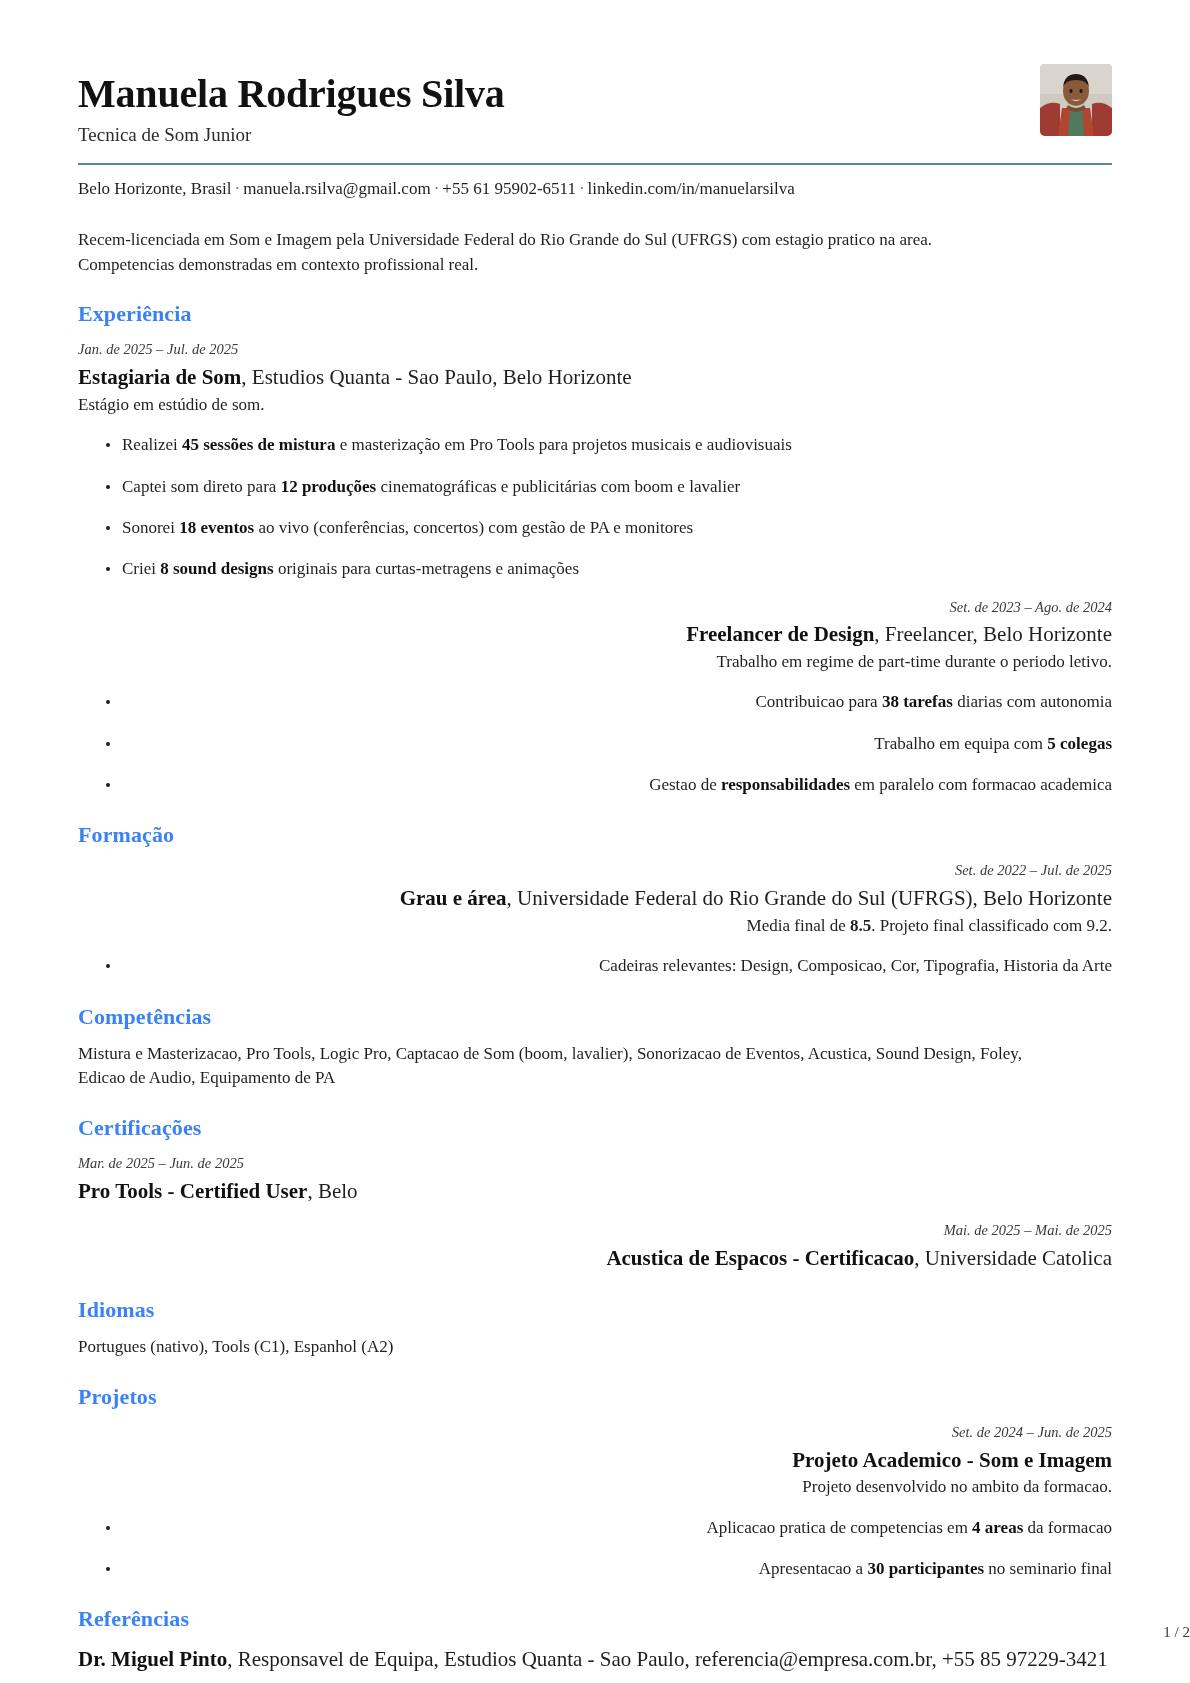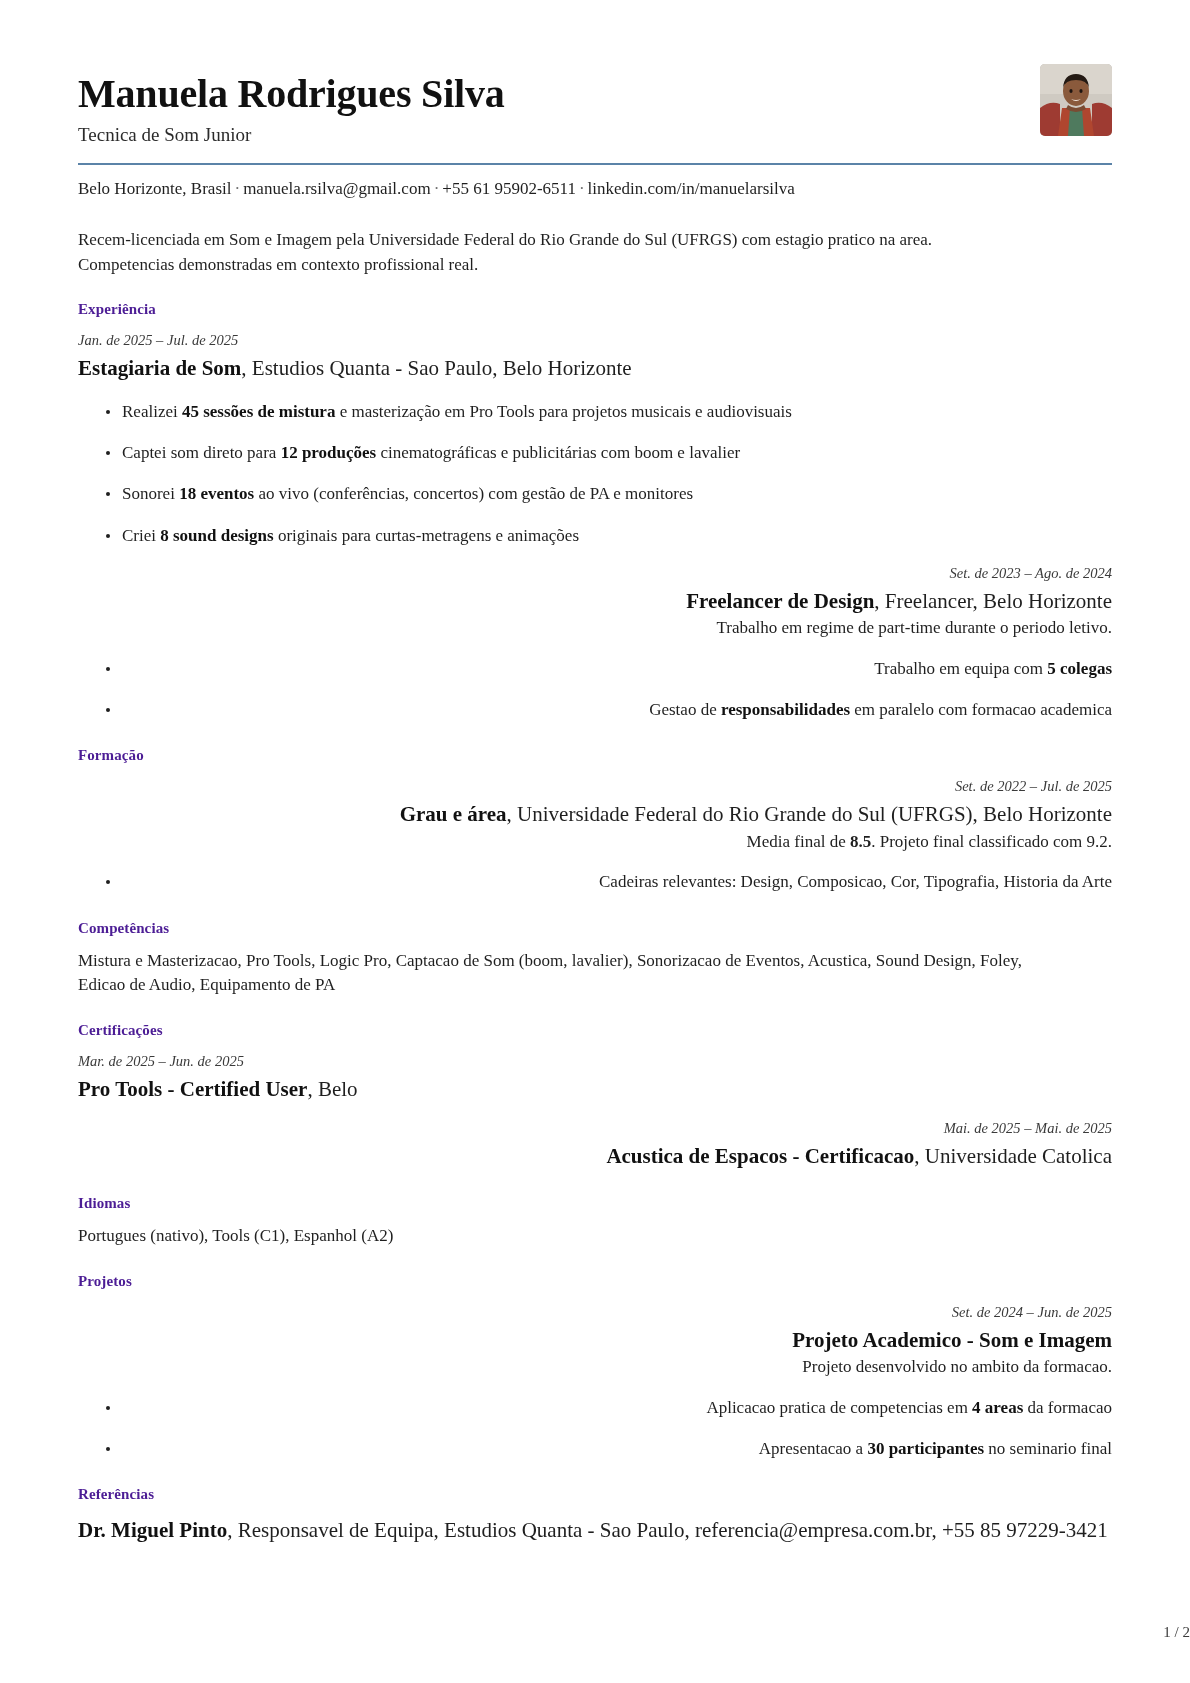--- a/index.html
+++ b/index.html
@@ -71,23 +71,23 @@
     font-size: 17px;
     line-height: 1.45;
     color: #1f1f1f;
     margin-bottom: 8px;
     max-width: 950px;
   }
 
   
   .section { margin-top: 24px; }
   .section-title {
-    font-size: 15px;
+    font-size: 22px;
     font-weight: bold;
-    color: #4c1d95;
+    color: #3b82f6;
     margin: 0 0 12px 0;
     letter-spacing: 0.1px;
   }
   .entry { margin-bottom: 14px; }
   .entry:last-child { margin-bottom: 0; text-align: right; }
   .date {
     font-size: 14.5px;
     font-style: italic;
     color: #3a3a3a;
     line-height: 1.5;
@@ -182,32 +182,34 @@
   </div>
 
   <div class="summary">Recem-licenciada em Som e Imagem pela Universidade Federal do Rio Grande do Sul (UFRGS) com estagio pratico na area. Competencias demonstradas em contexto profissional real.</div>
 
   <div class="section">
     <h2 class="section-title">Experiência</h2>
     <div>
         <div class="entry">
           <div class="date">Jan. de 2025 – Jul. de 2025</div>
           <div class="role"><b>Estagiaria de Som</b><span>, Estudios Quanta - Sao Paulo, Belo Horizonte</span></div>
+          <div class="desc">Estágio em estúdio de som.</div>
           <ul class="bullets">
             <li>Realizei <b>45 sessões de mistura</b> e masterização em Pro Tools para projetos musicais e audiovisuais</li>
             <li>Captei som direto para <b>12 produções</b> cinematográficas e publicitárias com boom e lavalier</li>
             <li>Sonorei <b>18 eventos</b> ao vivo (conferências, concertos) com gestão de PA e monitores</li>
             <li>Criei <b>8 sound designs</b> originais para curtas-metragens e animações</li>
           </ul>
         </div>
         <div class="entry">
           <div class="date">Set. de 2023 – Ago. de 2024</div>
           <div class="role"><b>Freelancer de Design</b><span>, Freelancer, Belo Horizonte</span></div>
           <div class="desc">Trabalho em regime de part-time durante o periodo letivo.</div>
           <ul class="bullets">
+            <li>Contribuicao para <b>38 tarefas</b> diarias com autonomia</li>
             <li>Trabalho em equipa com <b>5 colegas</b></li>
             <li>Gestao de <b>responsabilidades</b> em paralelo com formacao academica</li>
           </ul>
         </div>
       </div>
   </div>
 
   <div class="section">
     <h2 class="section-title">Formação</h2>
     <div>

